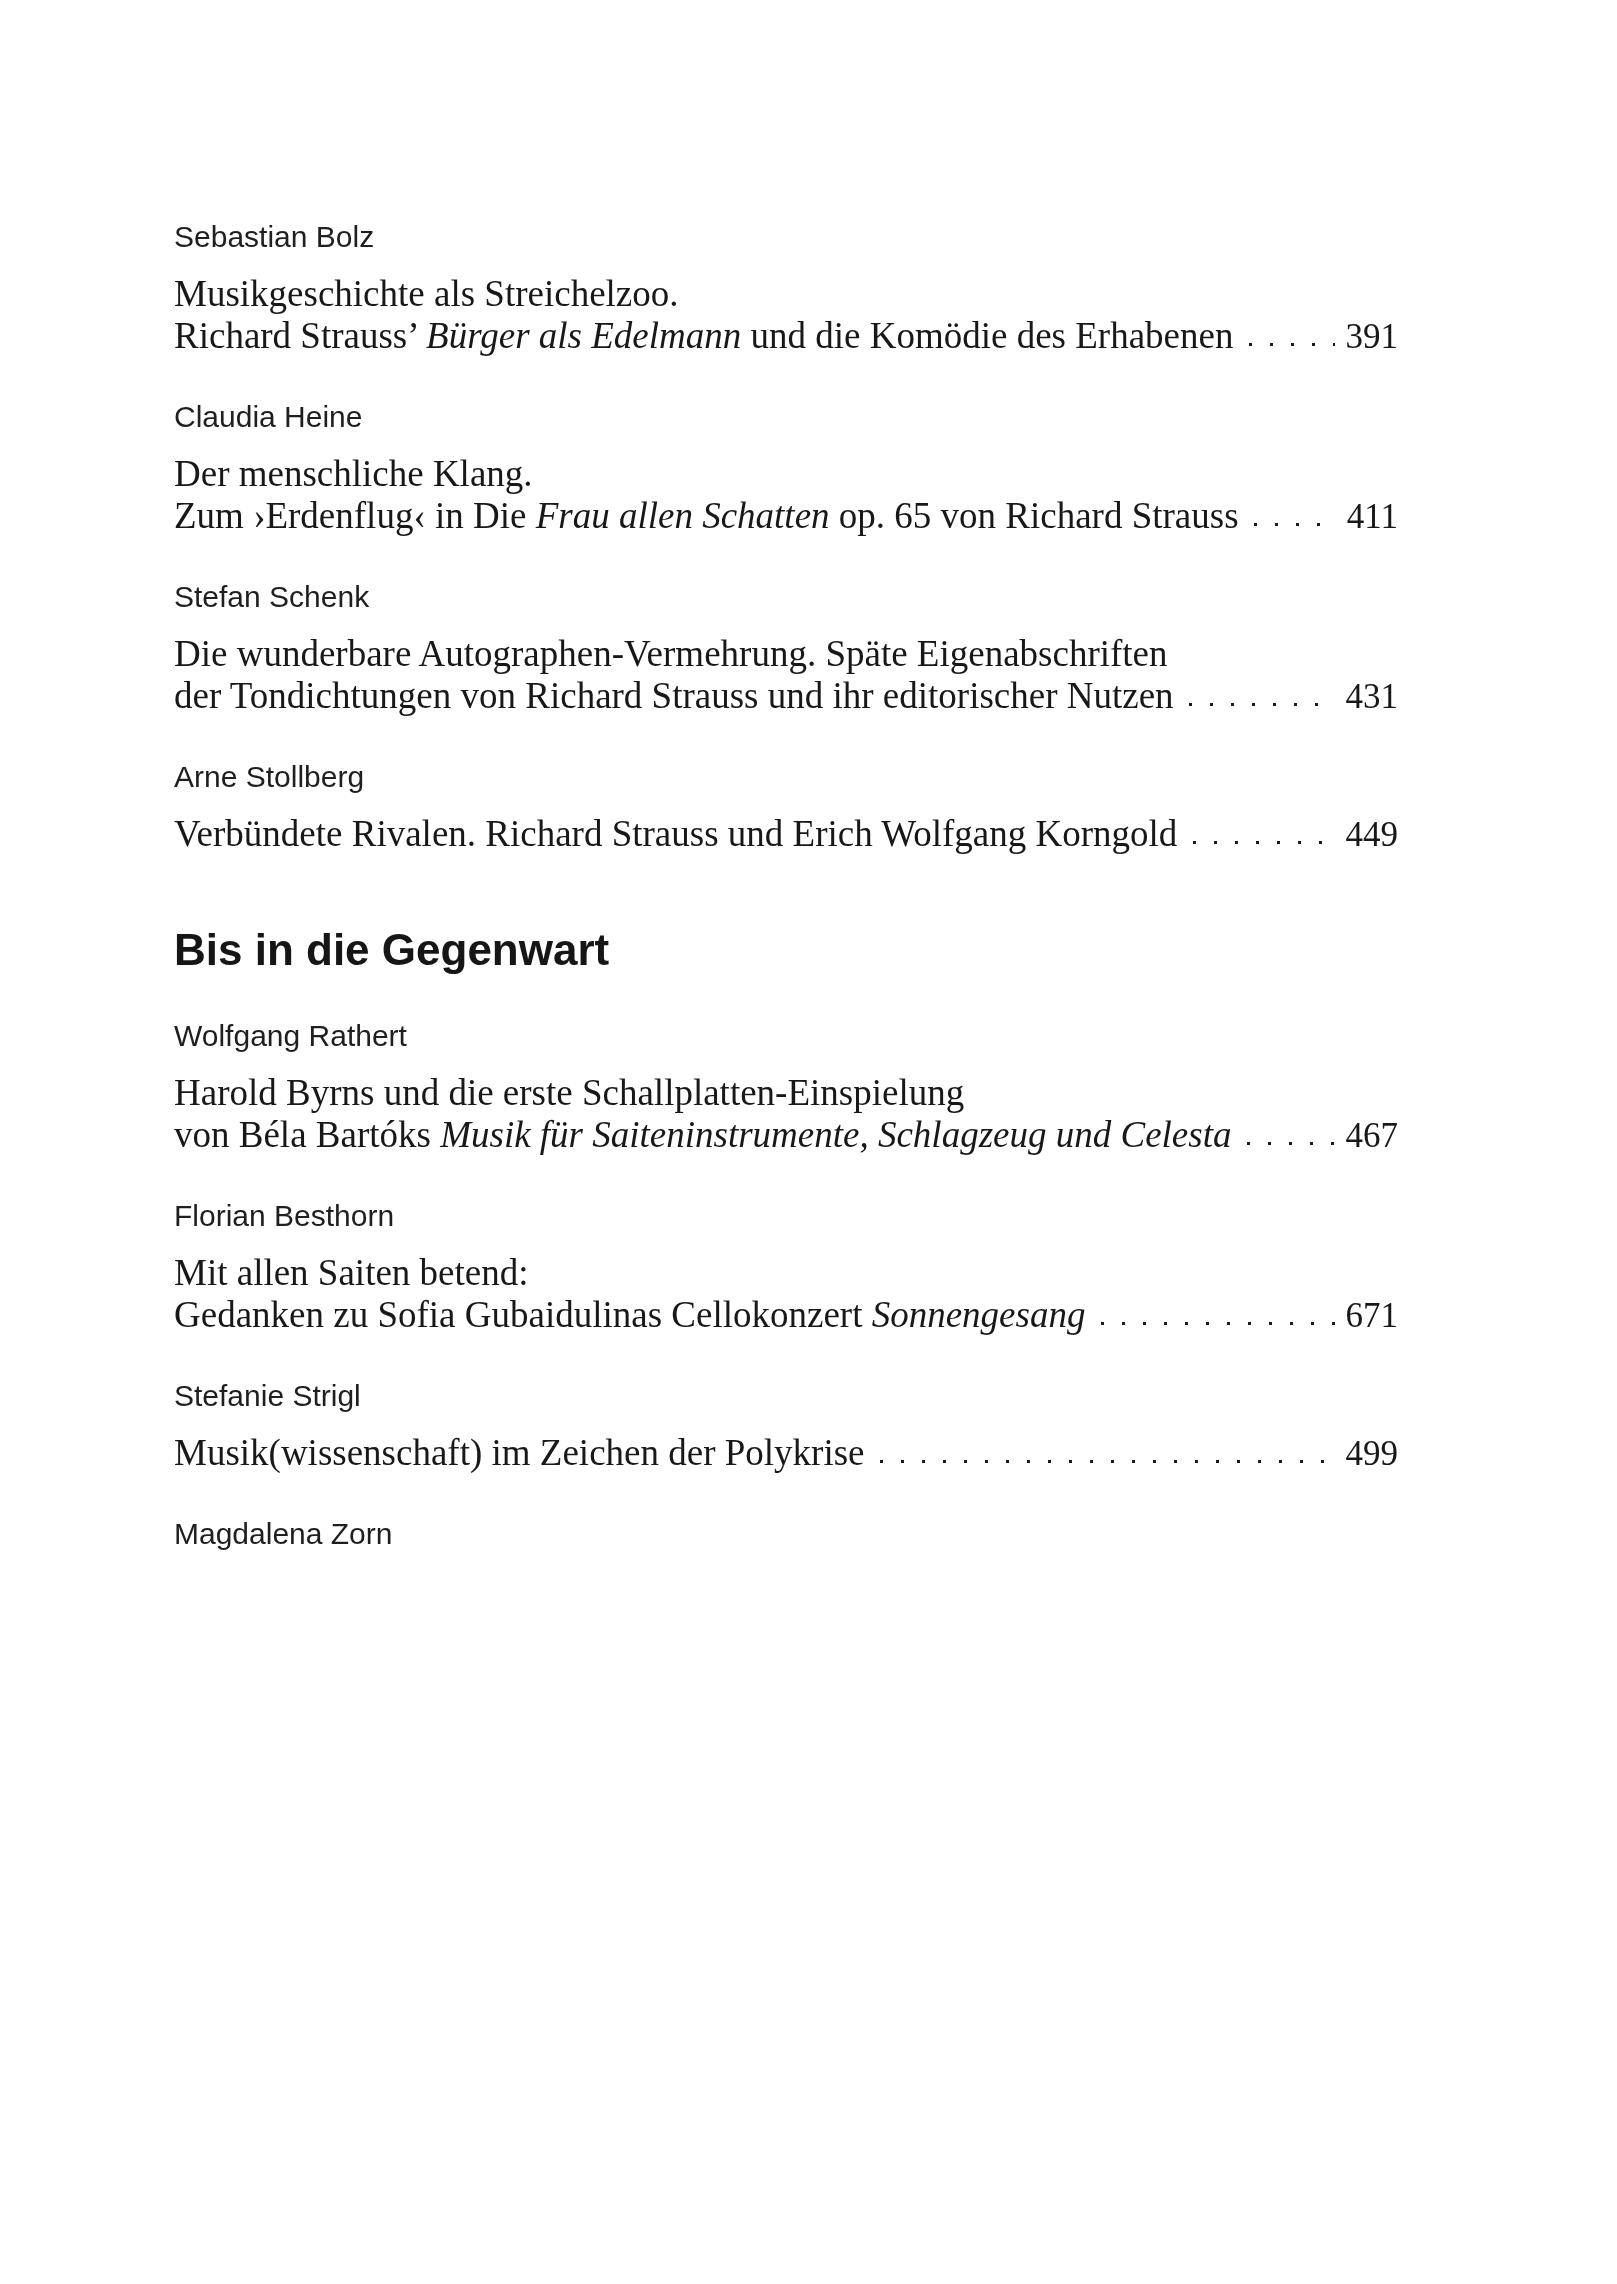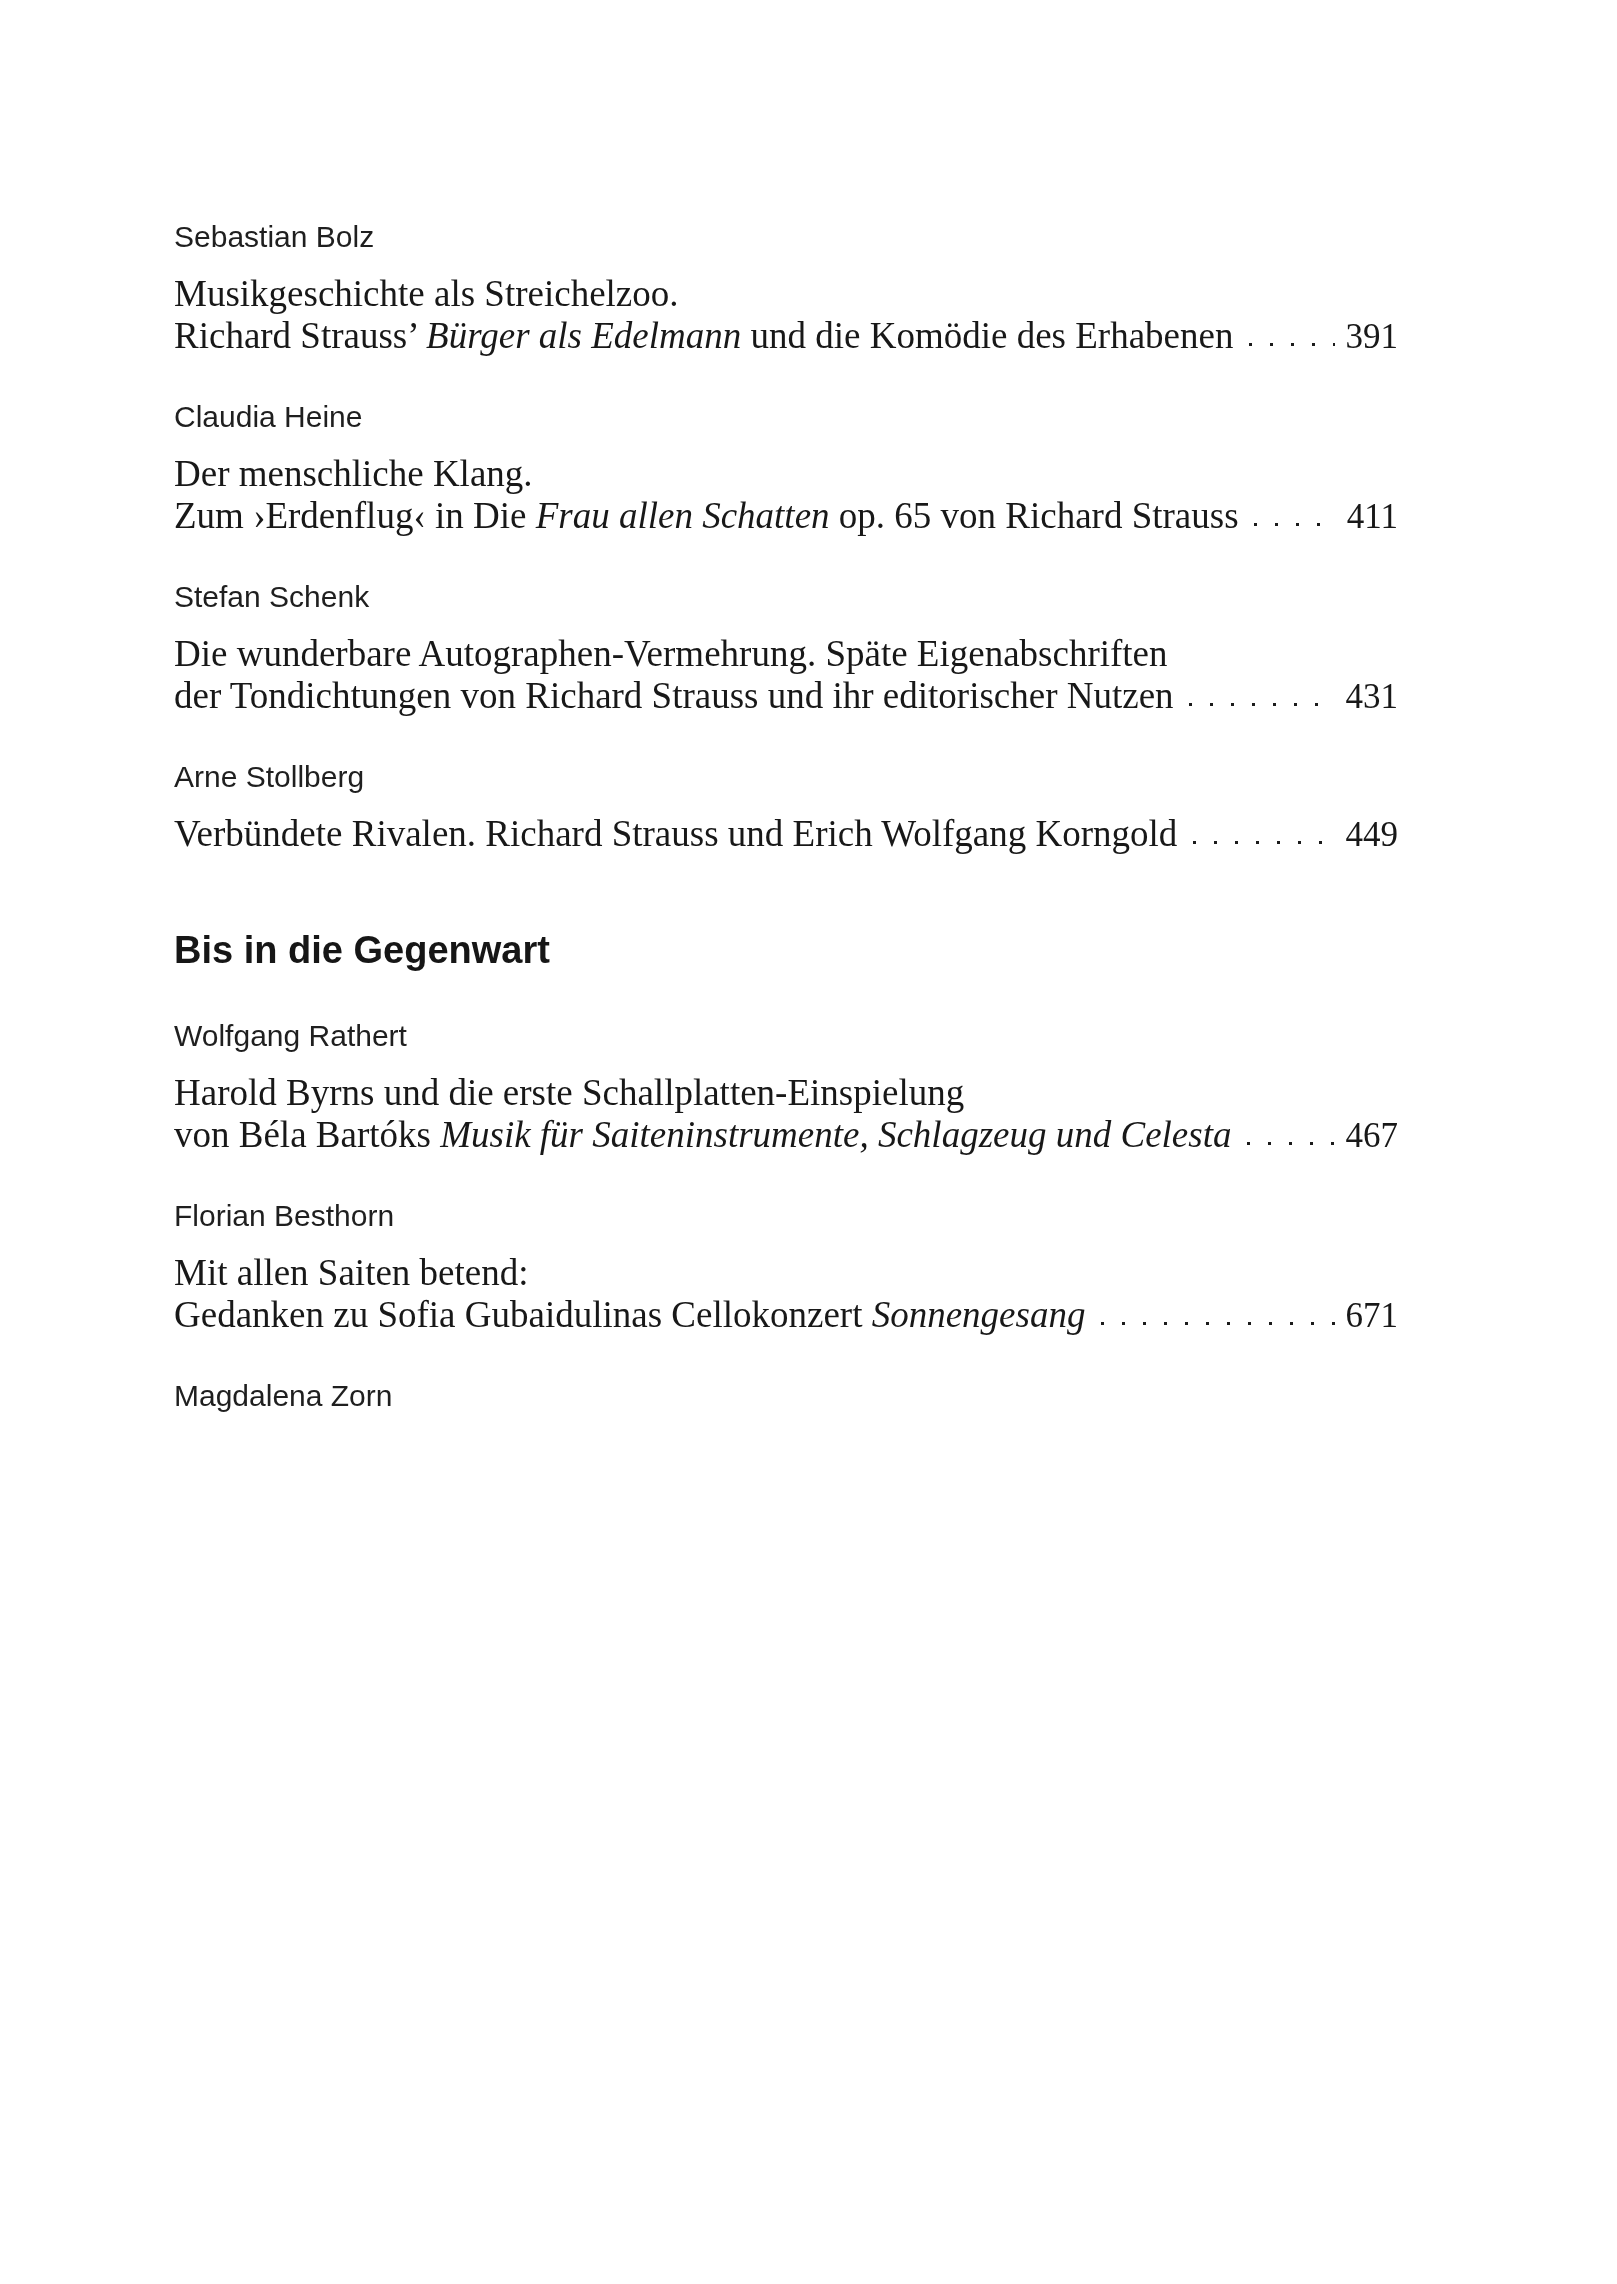--- a/index.html
+++ b/index.html
@@ -30,21 +30,21 @@
     font-weight: 400;
     font-size: 30px;
     line-height: 32px;
     color: var(--author, #1f1f1f);
     margin-bottom: 20px;
     white-space: pre;
   }
   .section-heading {
     font-family: "Liberation Sans", sans-serif;
     font-weight: 700;
-    font-size: 38px;
+    font-size: 44px;
     line-height: 38px;
     color: var(--heading, #161616);
     margin: 76px 0 51px 0;
     white-space: pre;
   }
   .title {
     font-family: "Liberation Serif", serif;
     font-size: 37px;
     color: var(--text, #181818);
   }
@@ -122,17 +122,23 @@
         </div>
       </div>
       <div class="entry">
         <div class="author">Florian Besthorn</div>
         <div class="title">
           <div class="title-line"><span class="line-text"><span>Mit allen Saiten betend:</span></span></div>
           <div class="title-line"><span class="line-text"><span>Gedanken zu Sofia Gubaidulinas Cellokonzert </span><em>Sonnengesang</em></span><span class="leader"></span><span class="pagenum">671</span></div>
         </div>
       </div>
       <div class="entry">
+        <div class="author">Stefanie Strigl</div>
+        <div class="title">
+          <div class="title-line"><span class="line-text"><span>Musik(wissenschaft) im Zeichen der Polykrise</span></span><span class="leader"></span><span class="pagenum">499</span></div>
+        </div>
+      </div>
+      <div class="entry">
         <div class="author">Magdalena Zorn</div>
       </div>
     </div>
 </div>
 
 
 </body></html>

